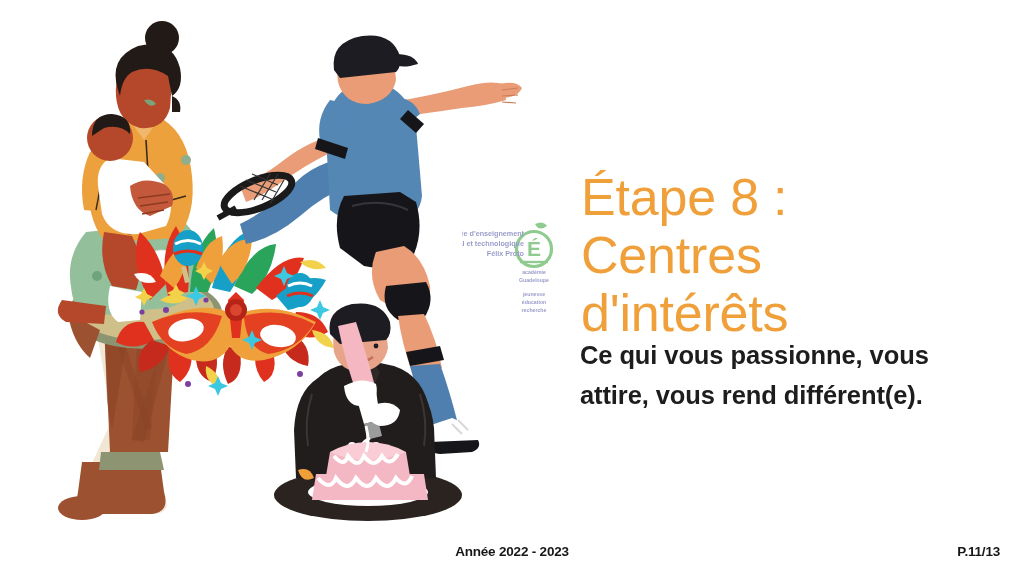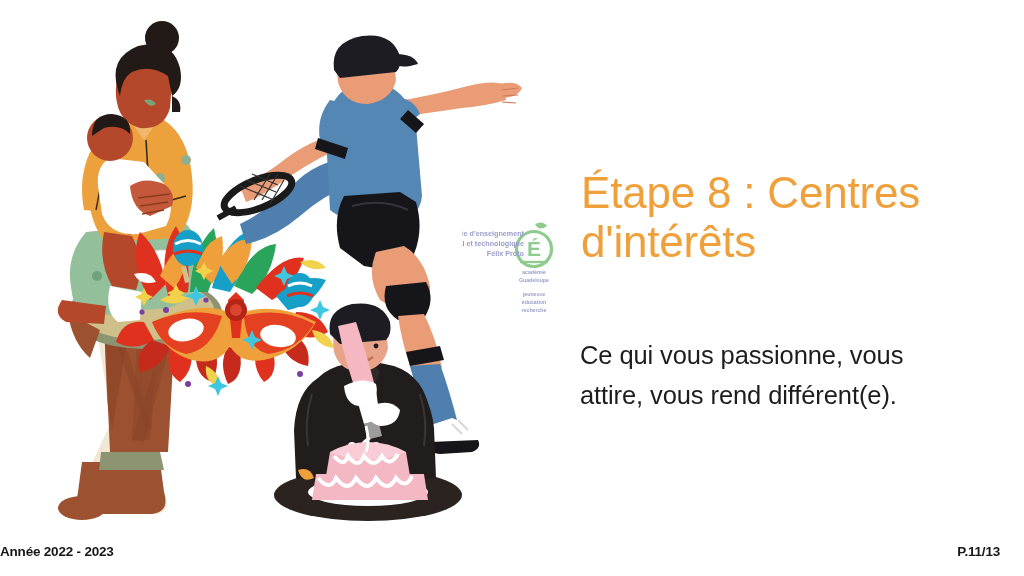--- a/index.html
+++ b/index.html
@@ -2,28 +2,28 @@
 <html><head>
 <meta charset="utf-8">
 <style>
   html,body{margin:0;padding:0;background:#fff;}
   body{width:1024px;height:576px;overflow:hidden;
        font-family:"Liberation Sans","DejaVu Sans",sans-serif;}
   .slide{position:relative;width:1024px;height:576px;background:#ffffff;overflow:hidden;}
 
   
   .title{position:absolute;left:581px;top:168px;width:400px;
-         font-size:44px;line-height:1.12;font-weight:400;color:#f0a03a;
+         font-size:52px;line-height:1.12;font-weight:400;color:#f0a03a;
          letter-spacing:-0.2px;}
   .subtitle{position:absolute;left:580px;top:336px;width:380px;
-            font-size:25.5px;line-height:1.55;color:#1d1d1d;font-weight:400;
+            font-size:25.5px;line-height:1.55;color:#1d1d1d;font-weight:700;
             letter-spacing:-0.1px;}
 
   
-  .foot-year{position:absolute;left:0;top:544px;width:1024px;text-align:left;
+  .foot-year{position:absolute;left:0;top:544px;width:1024px;text-align:center;
              font-size:13.5px;font-weight:bold;color:#171717;letter-spacing:-0.2px;}
   .foot-page{position:absolute;right:24px;top:544px;
              font-size:13.5px;font-weight:bold;color:#171717;letter-spacing:-0.2px;}
 
   
   .logo{position:absolute;left:462px;top:218px;width:100px;height:98px;opacity:.62;}
   .logo svg{display:block;}
 
   
   .art{position:absolute;left:0;top:0;width:560px;height:530px;}

